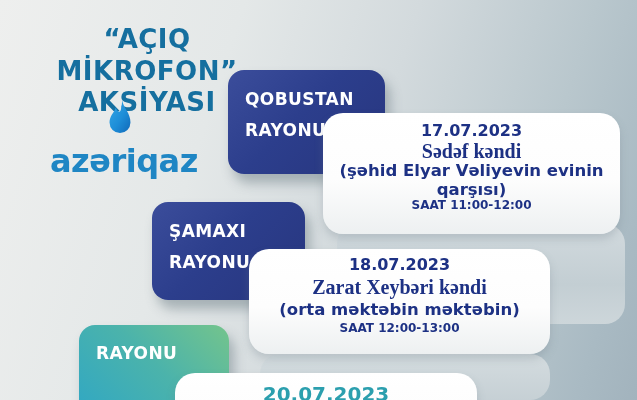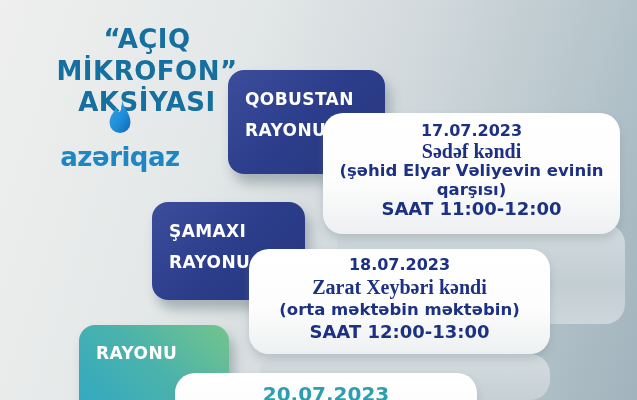--- a/index.html
+++ b/index.html
@@ -10,21 +10,21 @@
   }
   .abs{position:absolute;}
 
   
   .title{left:16px;top:24px;width:262px;text-align:center;color:#156f9f;
          font-weight:bold;font-size:26px;line-height:1.22;letter-spacing:.5px;z-index:2;}
 
   
   .logo{left:50px;top:100px;width:140px;text-align:center;z-index:2;}
   .logo svg{display:block;margin:0 auto;}
-  .logo-text{margin-top:-2px;font-size:26px;font-weight:bold;color:#1f86c4;letter-spacing:-.5px;}
+  .logo-text{margin-top:-2px;font-size:32px;font-weight:bold;color:#1f86c4;letter-spacing:-.5px;}
 
   
   .badge{border-radius:16px;color:#fff;font-weight:bold;font-size:17px;letter-spacing:.4px;
          line-height:1.85;padding:14px 0 0 17px;z-index:2;
          box-shadow:5px 9px 12px rgba(95,112,122,.45);}
   .badge.navy{background:linear-gradient(135deg,#3b4d9b 0%,#2c3e8c 45%,#27357e 100%);}
   .badge.teal{background:linear-gradient(225deg,#74c48c 0%,#4bb3ab 45%,#2ea6c6 100%);}
   .badge-qobustan{left:228px;top:70px;width:140px;height:90px;}
   .badge-samaxi{left:152px;top:202px;width:136px;height:84px;}
   .badge-ismayilli{left:79px;top:325px;width:133px;height:90px;padding-top:13px;}
@@ -39,21 +39,21 @@
   
   .card{background:linear-gradient(180deg,#ffffff 0%,#fdfdfd 55%,#edf0f1 100%);
         border-radius:20px;color:#1d3184;font-weight:bold;text-align:center;z-index:3;
         box-shadow:0 5px 9px rgba(110,126,136,.28);}
   .card1{left:323px;top:113px;width:297px;height:112px;padding-top:9px;line-height:1.12;}
   .card2{left:249px;top:249px;width:301px;height:99px;padding-top:6px;line-height:1.26;}
   .card3{left:175px;top:373px;width:302px;height:50px;padding-top:9px;}
   .c-date{font-size:16px;}
   .c-place{font-size:20px;font-family:Liberation Serif, serif;}
   .c-detail{font-size:16.5px;}
-  .c-time{font-size:18px;}
+  .c-time{font-size:12px;}
   .c-date-teal{font-size:20px;color:#2b9fae;}
 
   
   .clip{z-index:4;}
   .clip div{position:absolute;}
   .tab{background:linear-gradient(145deg,#f3f5f6 0%,#dde3e6 55%,#c8d1d5 100%);
        box-shadow:0 3px 5px rgba(110,126,136,.3);}
   .elbow-navy{background:#2c3e8c;}
   .inner-light{background:#e2e7e9;}
   .pill-white{background:#fafbfb;}

